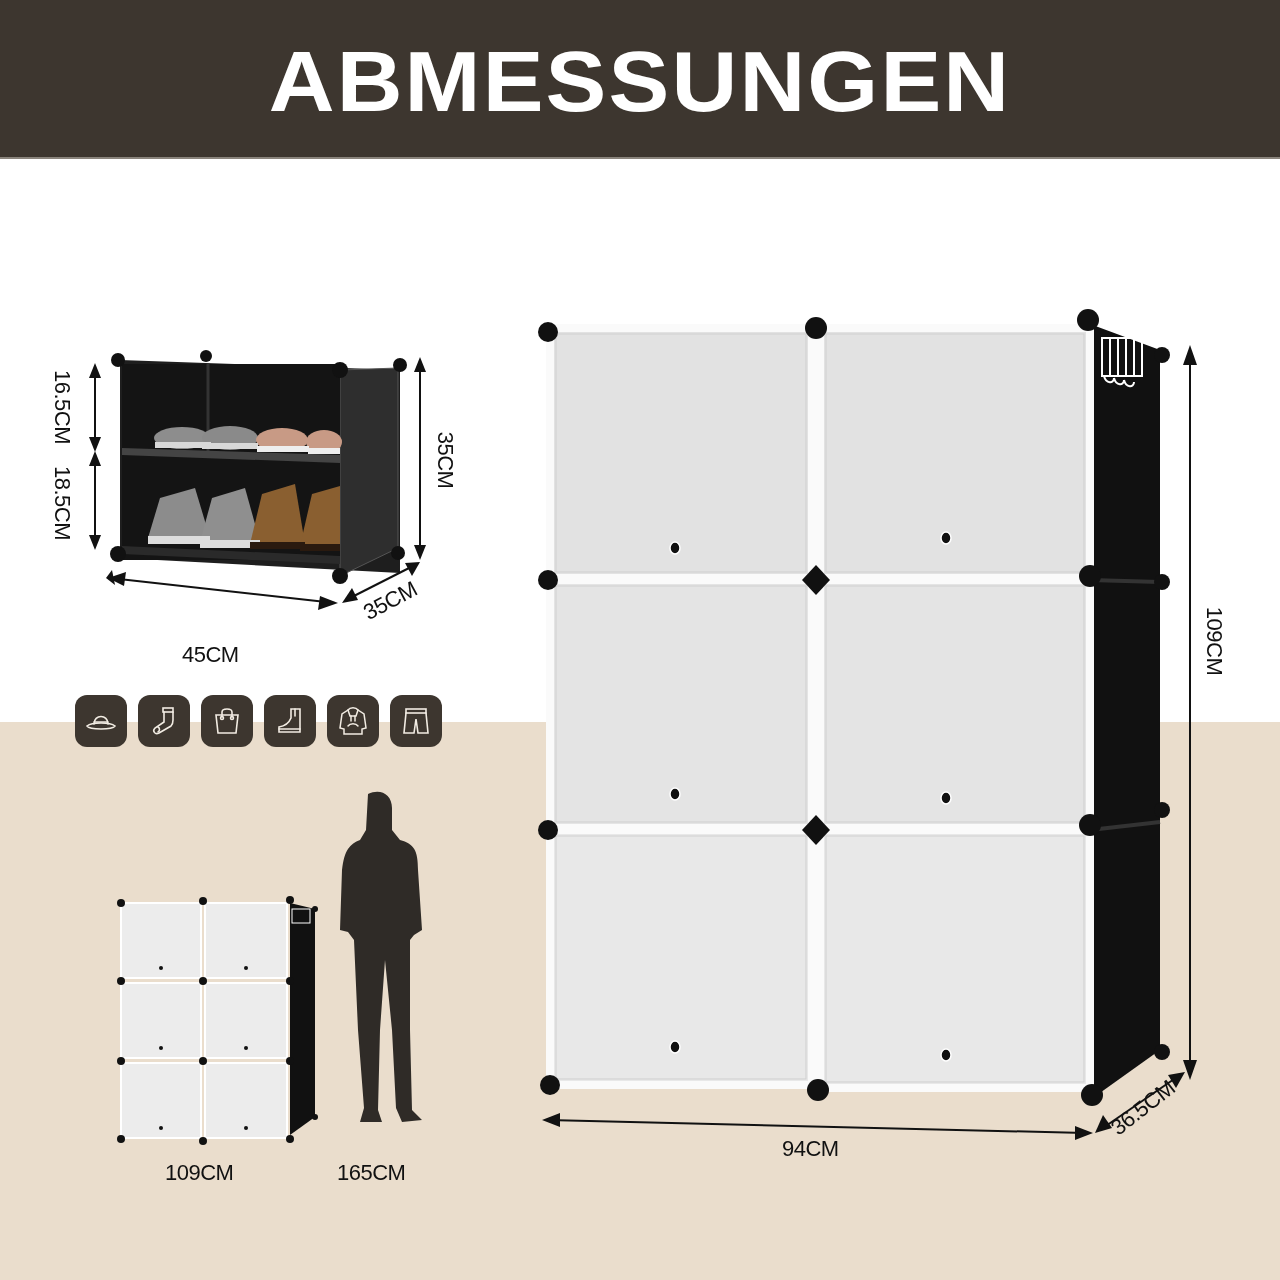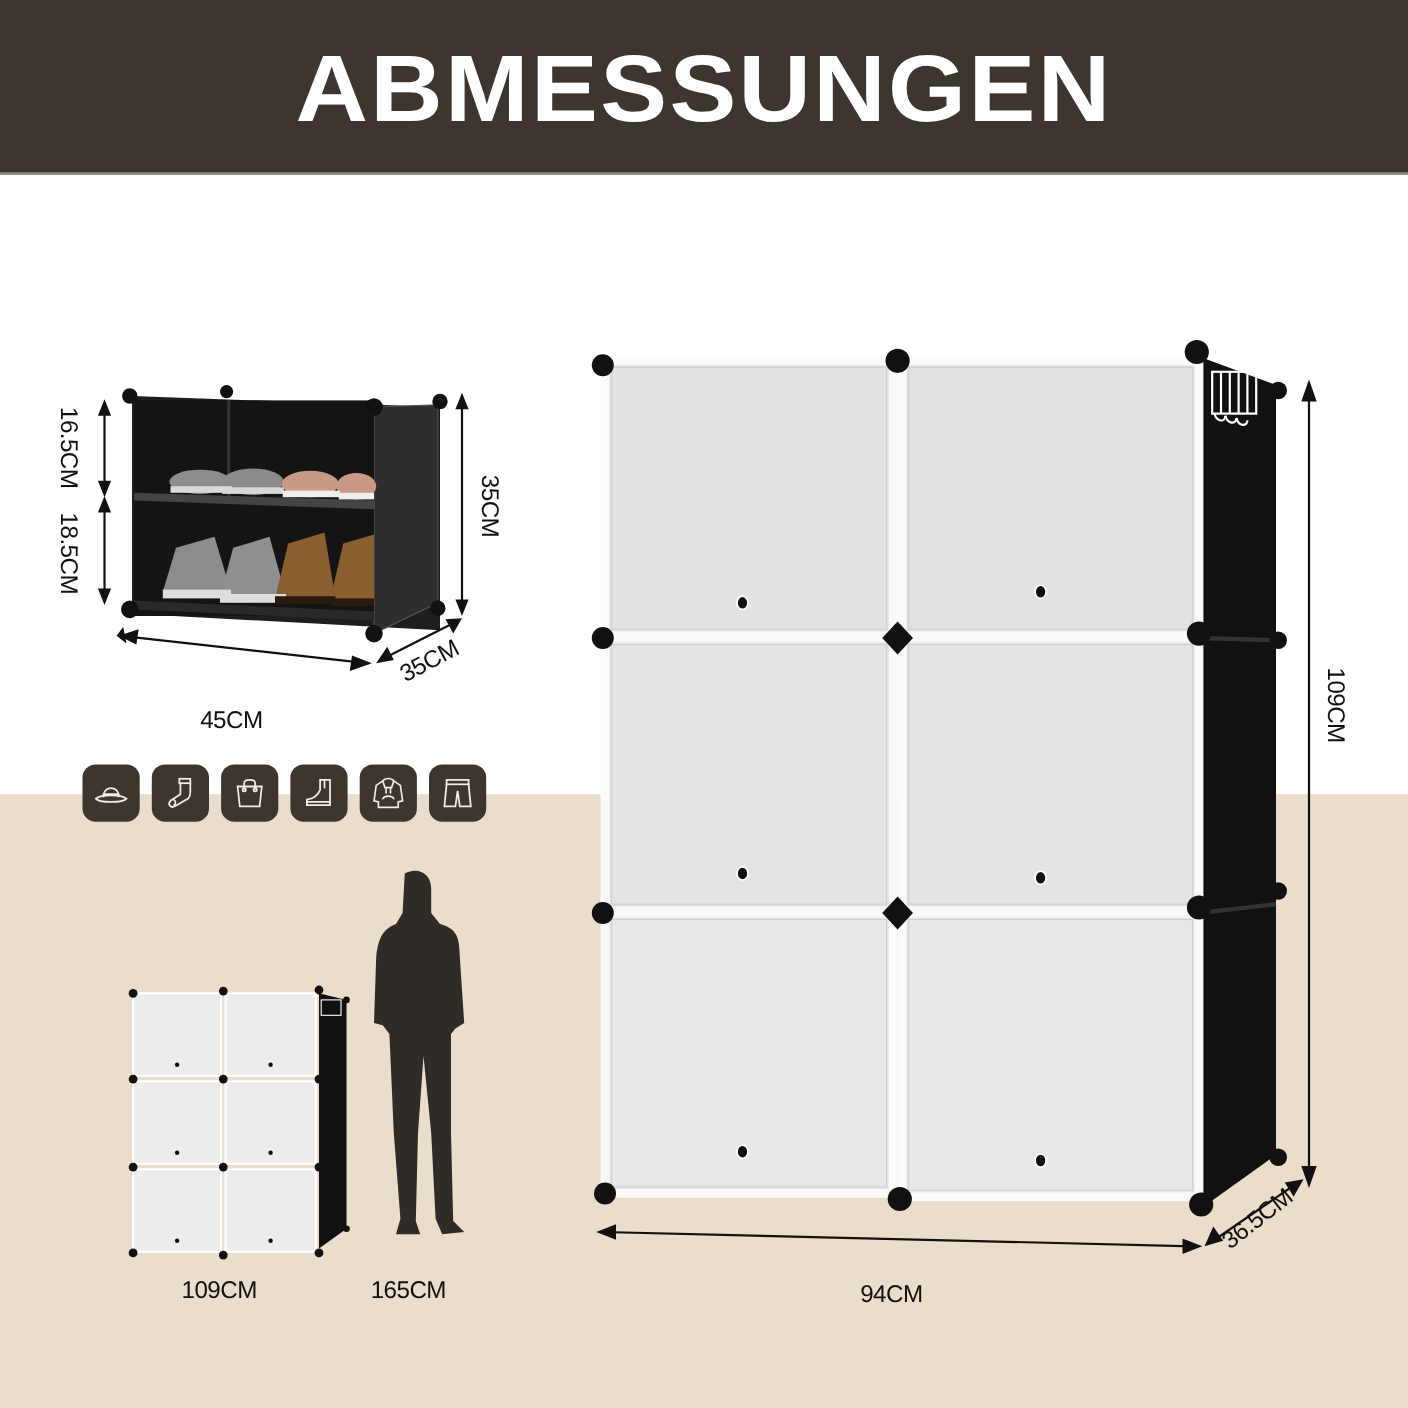--- a/index.html
+++ b/index.html
@@ -271,14 +271,14 @@
     <polygon points="560,1113 542,1120 560,1127" stroke="none"></polygon>
     <polygon points="1075,1126 1093,1133 1075,1140" stroke="none"></polygon>
 
     <line x1="1100" y1="1130" x2="1180" y2="1075"></line>
     <polygon points="1095,1133 1103,1115 1112,1128" stroke="none"></polygon>
     <polygon points="1185,1072 1168,1075 1176,1088" stroke="none"></polygon>
   </g>
 </svg>
 
 <div class="dim-label" style="left:1180px;top:628px;transform:rotate(90deg);">109CM</div>
-<div class="dim-label" style="left:782px;top:1136px;margin-top:28px;">94CM</div>
+<div class="dim-label" style="left:782px;top:1136px;">94CM</div>
 <div class="dim-label" style="left:1106px;top:1095px;transform:rotate(-38deg);">36.5CM</div>
 
 </body></html>

